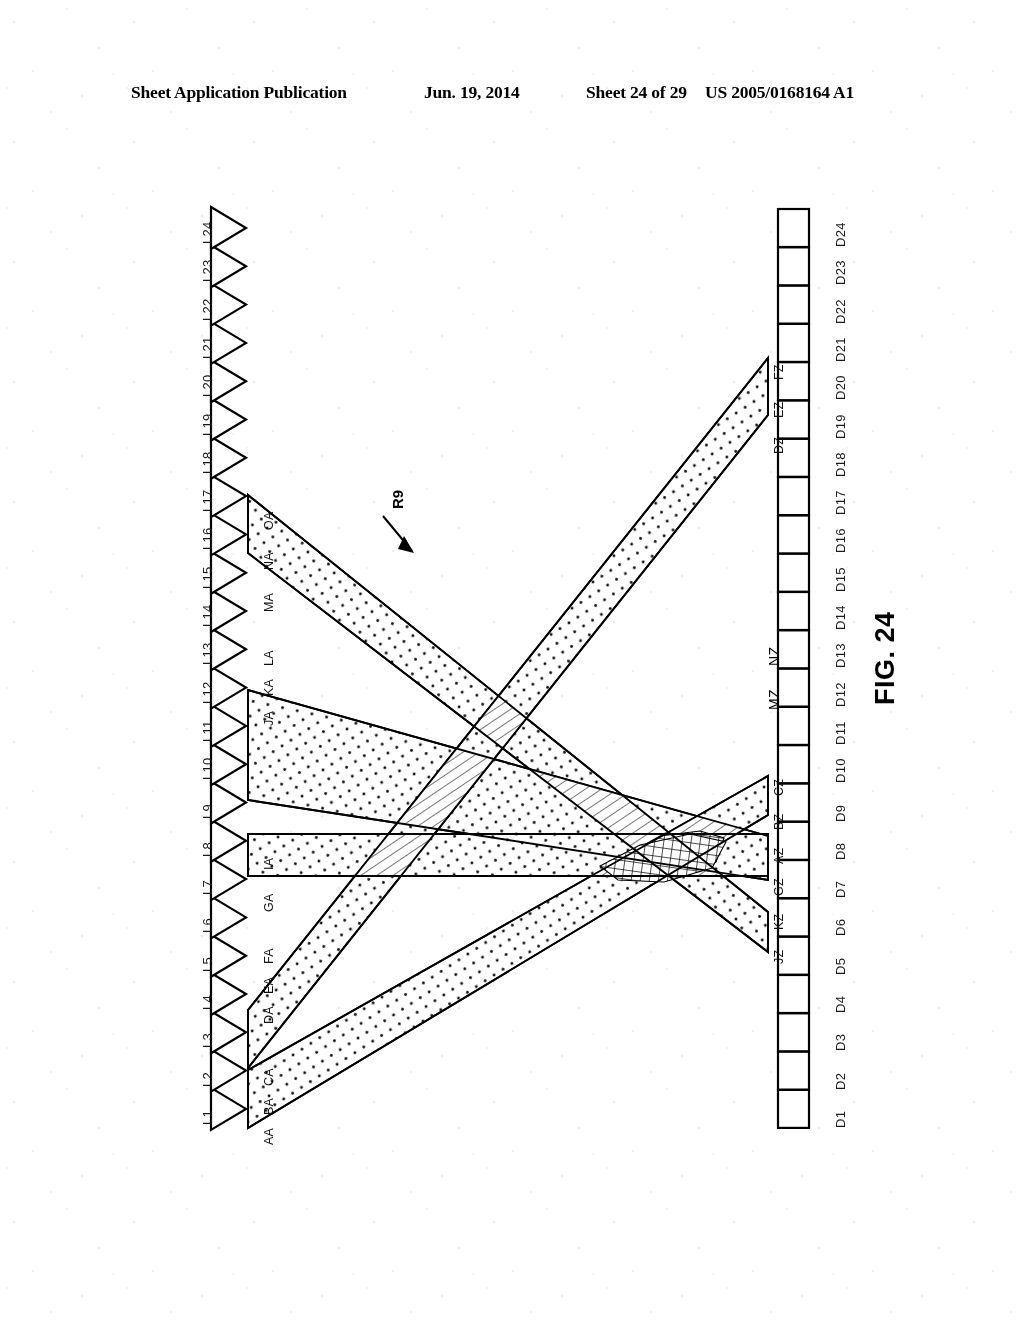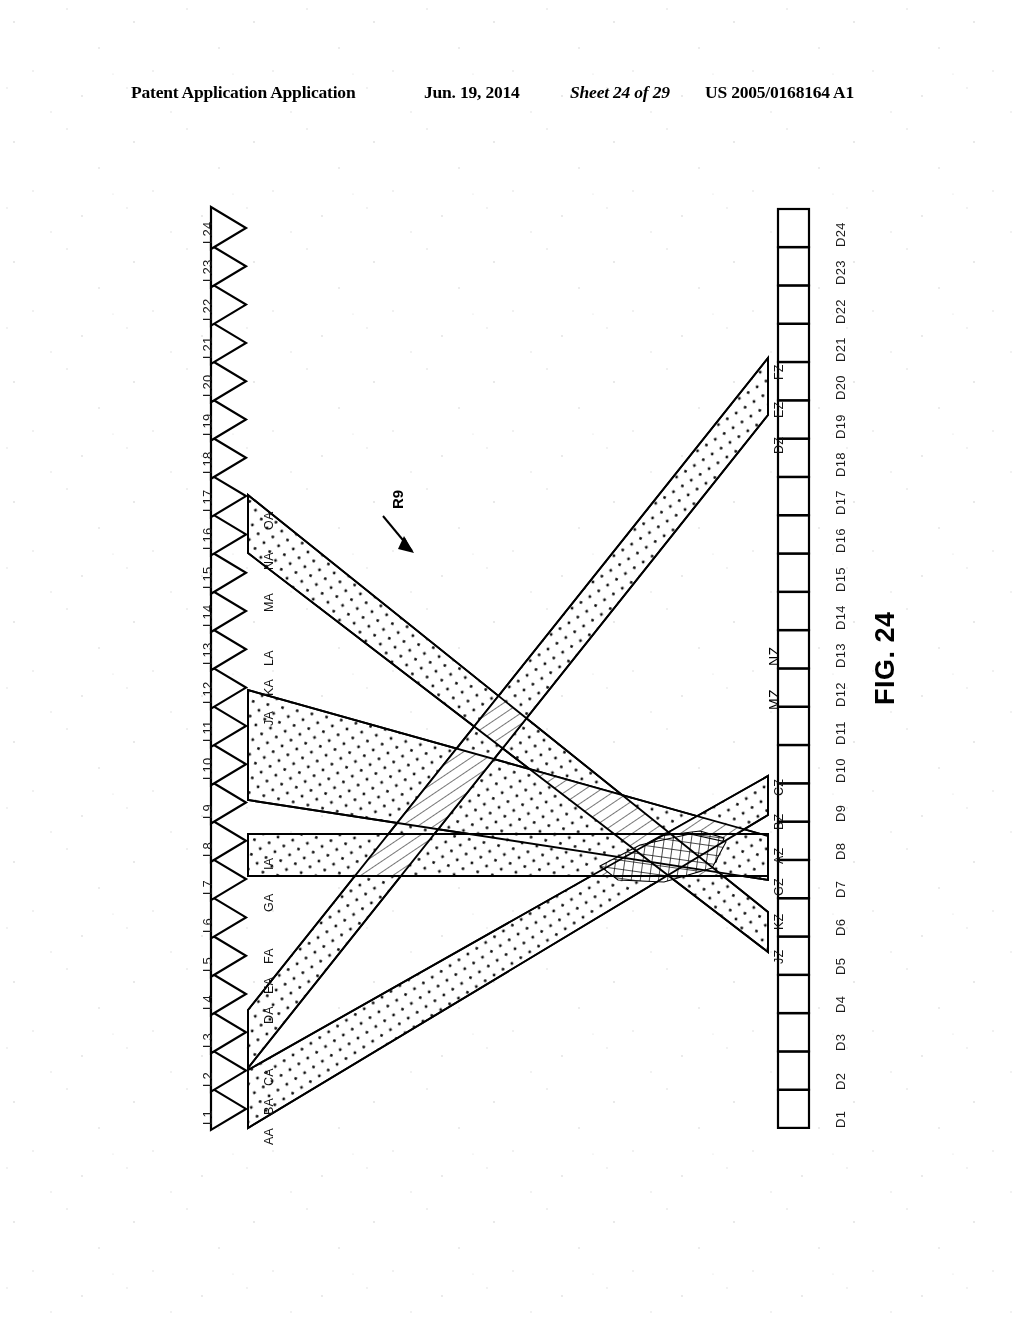--- a/index.html
+++ b/index.html
@@ -7,21 +7,21 @@
   body{width:1024px;height:1320px;position:relative;overflow:hidden;
        font-family:"Liberation Serif",serif;color:#000;}
 
   
   #hdr{position:absolute;left:0;top:82px;width:1024px;height:30px;}
   #hdr .seg{position:absolute;white-space:nowrap;
             font-family:"Liberation Serif",serif;font-weight:bold;font-size:17.5px;
             letter-spacing:-0.2px;}
   #hdr .s1{left:131px;top:0;}
   #hdr .s2{left:424px;top:0;text-align:center;}
-  #hdr .s3{left:570px;top:0;font-style:italic;}
+  #hdr .s3{left:586px;top:0;}
   #hdr .s4{left:705px;top:0;}
 
   
   #fig{position:absolute;left:0;top:0;width:1024px;height:1320px;}
   #figsvg{position:absolute;left:0;top:0;}
 
   
   .rot{position:absolute;transform-origin:0 0;transform:rotate(-90deg);
        white-space:nowrap;font-family:"Liberation Sans",sans-serif;}
 
@@ -33,21 +33,21 @@
             font-size:27px;letter-spacing:0.5px;}
 
   
   #speckle{position:absolute;left:0;top:0;width:1024px;height:1320px;
            pointer-events:none;opacity:.5;}
 </style>
 </head>
 <body>
 
 <div id="hdr">
-  <span class="seg s1">Patent Application Application</span>
+  <span class="seg s1">Sheet Application Publication</span>
   <span class="seg s2">Jun. 19, 2014</span>
   <span class="seg s3">Sheet 24 of 29</span>
   <span class="seg s4">US 2005/0168164 A1</span>
 </div>
 
 <div id="fig">
 
   <svg id="figsvg" width="1024" height="1320" viewBox="0 0 1024 1320">
     <defs>
 

